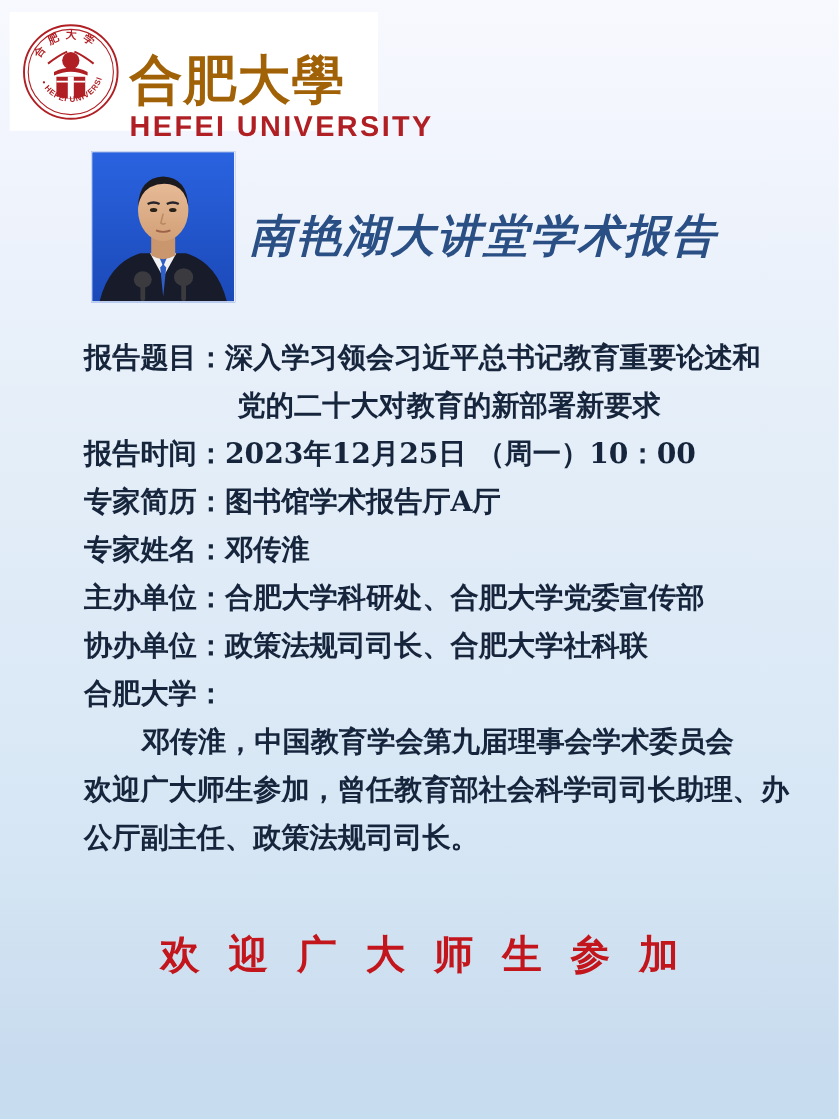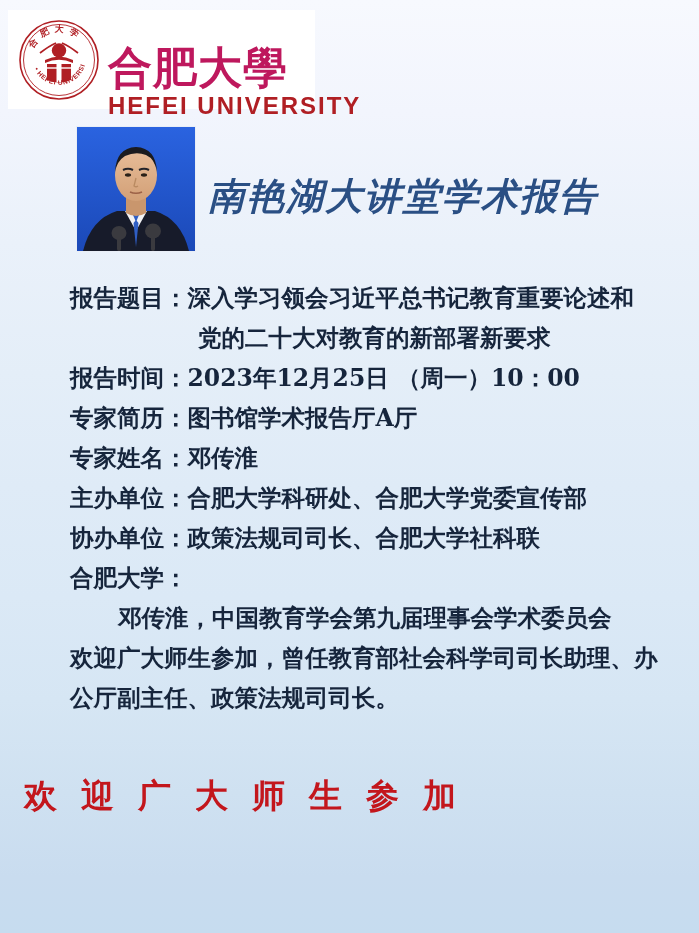--- a/index.html
+++ b/index.html
@@ -53,21 +53,21 @@
     margin-left: 8px;
     display: flex;
     flex-direction: column;
     justify-content: center;
   }
   #logo-cn {
     font-family: "DejaVu Serif", "Liberation Serif", serif;
     font-size: 44px;
     line-height: 1.02;
     font-weight: 700;
-    color: #be185d;
+    color: #a16207;
     letter-spacing: 1px;
     white-space: nowrap;
     margin-top: 46px;
   }
   #logo-en {
     font-family: "Liberation Sans", "DejaVu Sans", sans-serif;
     font-size: 24px;
     line-height: 1.1;
     font-weight: 700;
     color: #b01f24;
@@ -124,20 +124,21 @@
   .line.bio-indent { padding-left: 48px; }
   .label { }
   .value { }
 
   
   #welcome {
     position: absolute;
     left: 0;
     top: 774px;
     width: 699px;
+    text-align: center;
     font-family: "DejaVu Serif", "Liberation Serif", serif;
     font-size: 33px;
     font-weight: 700;
     color: #c3161c;
     letter-spacing: 24px;
     text-indent: 24px;
     white-space: nowrap;
   }
 </style>
 </head>

